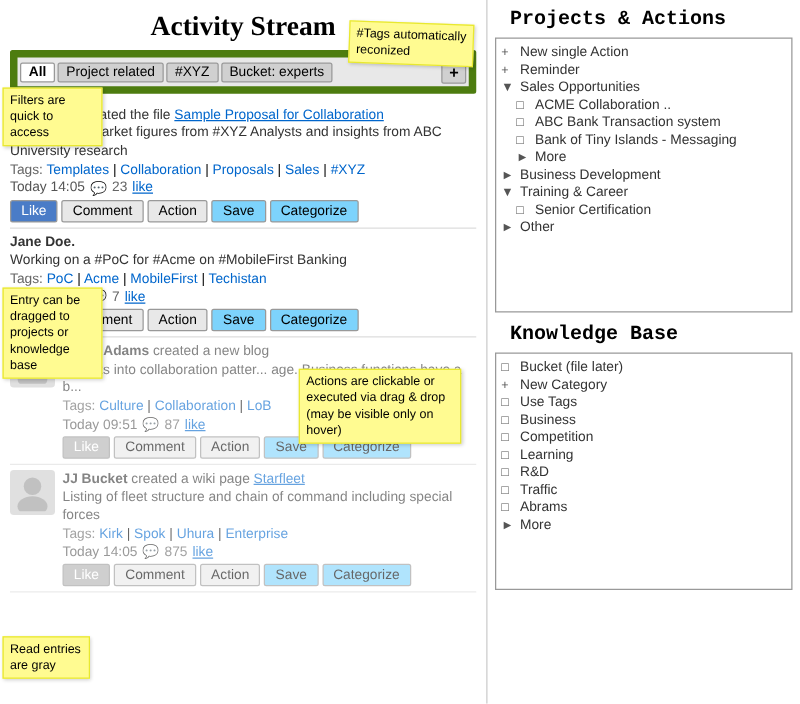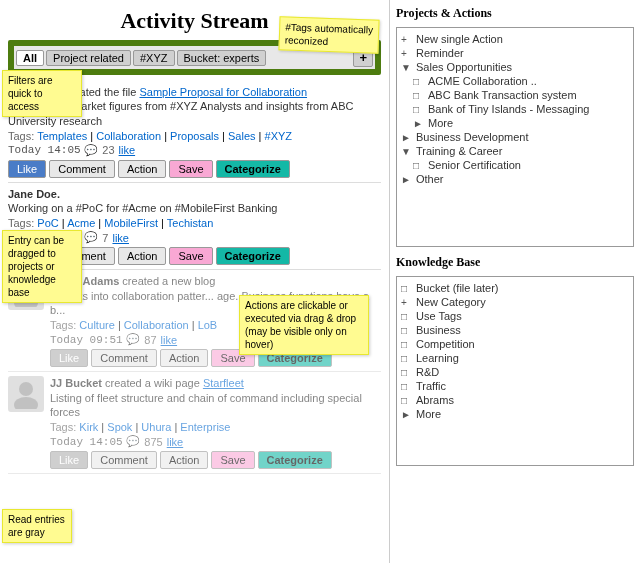--- a/index.html
+++ b/index.html
@@ -125,55 +125,56 @@
     }
 
     .entry-meta {
       font-size: 11px;
       color: #666;
       margin-top: 2px;
       display: flex;
       align-items: center;
       gap: 4px;
     }
-    .entry-meta .timestamp { color: #555; font-family: Liberation Mono, monospace; }
+    .entry-meta .timestamp { color: #555; }
     .like-link { color: #0066cc; text-decoration: underline; cursor: pointer; }
 
     
     .action-bar {
       display: flex;
       gap: 3px;
       margin-top: 3px;
     }
     .action-bar button {
       padding: 2px 8px;
       font-size: 11px;
       border: 1px solid #999;
       cursor: pointer;
       border-radius: 2px;
     }
     .btn-like { background: #4a7cc7; color: #fff; }
     .btn-like.gray { background: #b0b0b0; color: #fff; }
     .btn-comment { background: #e8e8e8; text-align: center; }
     .btn-action { background: #e8e8e8; }
-    .btn-save { background: #f9a8d4; }
-    .btn-categorize { background: #14b8a6; font-weight: bold; }
+    .btn-save { background: #7dd3fc; }
+    .btn-categorize { background: #7dd3fc; }
 
     
     .right-panel {
       width: 250px;
       padding: 6px;
       overflow: hidden;
     }
 
     .panel-title {
-      font-size: 12px;
+      font-size: 16px;
       font-weight: bold;
       margin-bottom: 6px;
-      font-family: Liberation Serif, serif;
+      font-family: Liberation Mono, monospace;
+      margin-left: 12px;
     }
 
     .tree-panel {
       border: 1px solid #999;
       padding: 4px;
       font-size: 11px;
       margin-bottom: 8px;
       height: 220px;
       overflow-y: auto;
       background: #fff;

